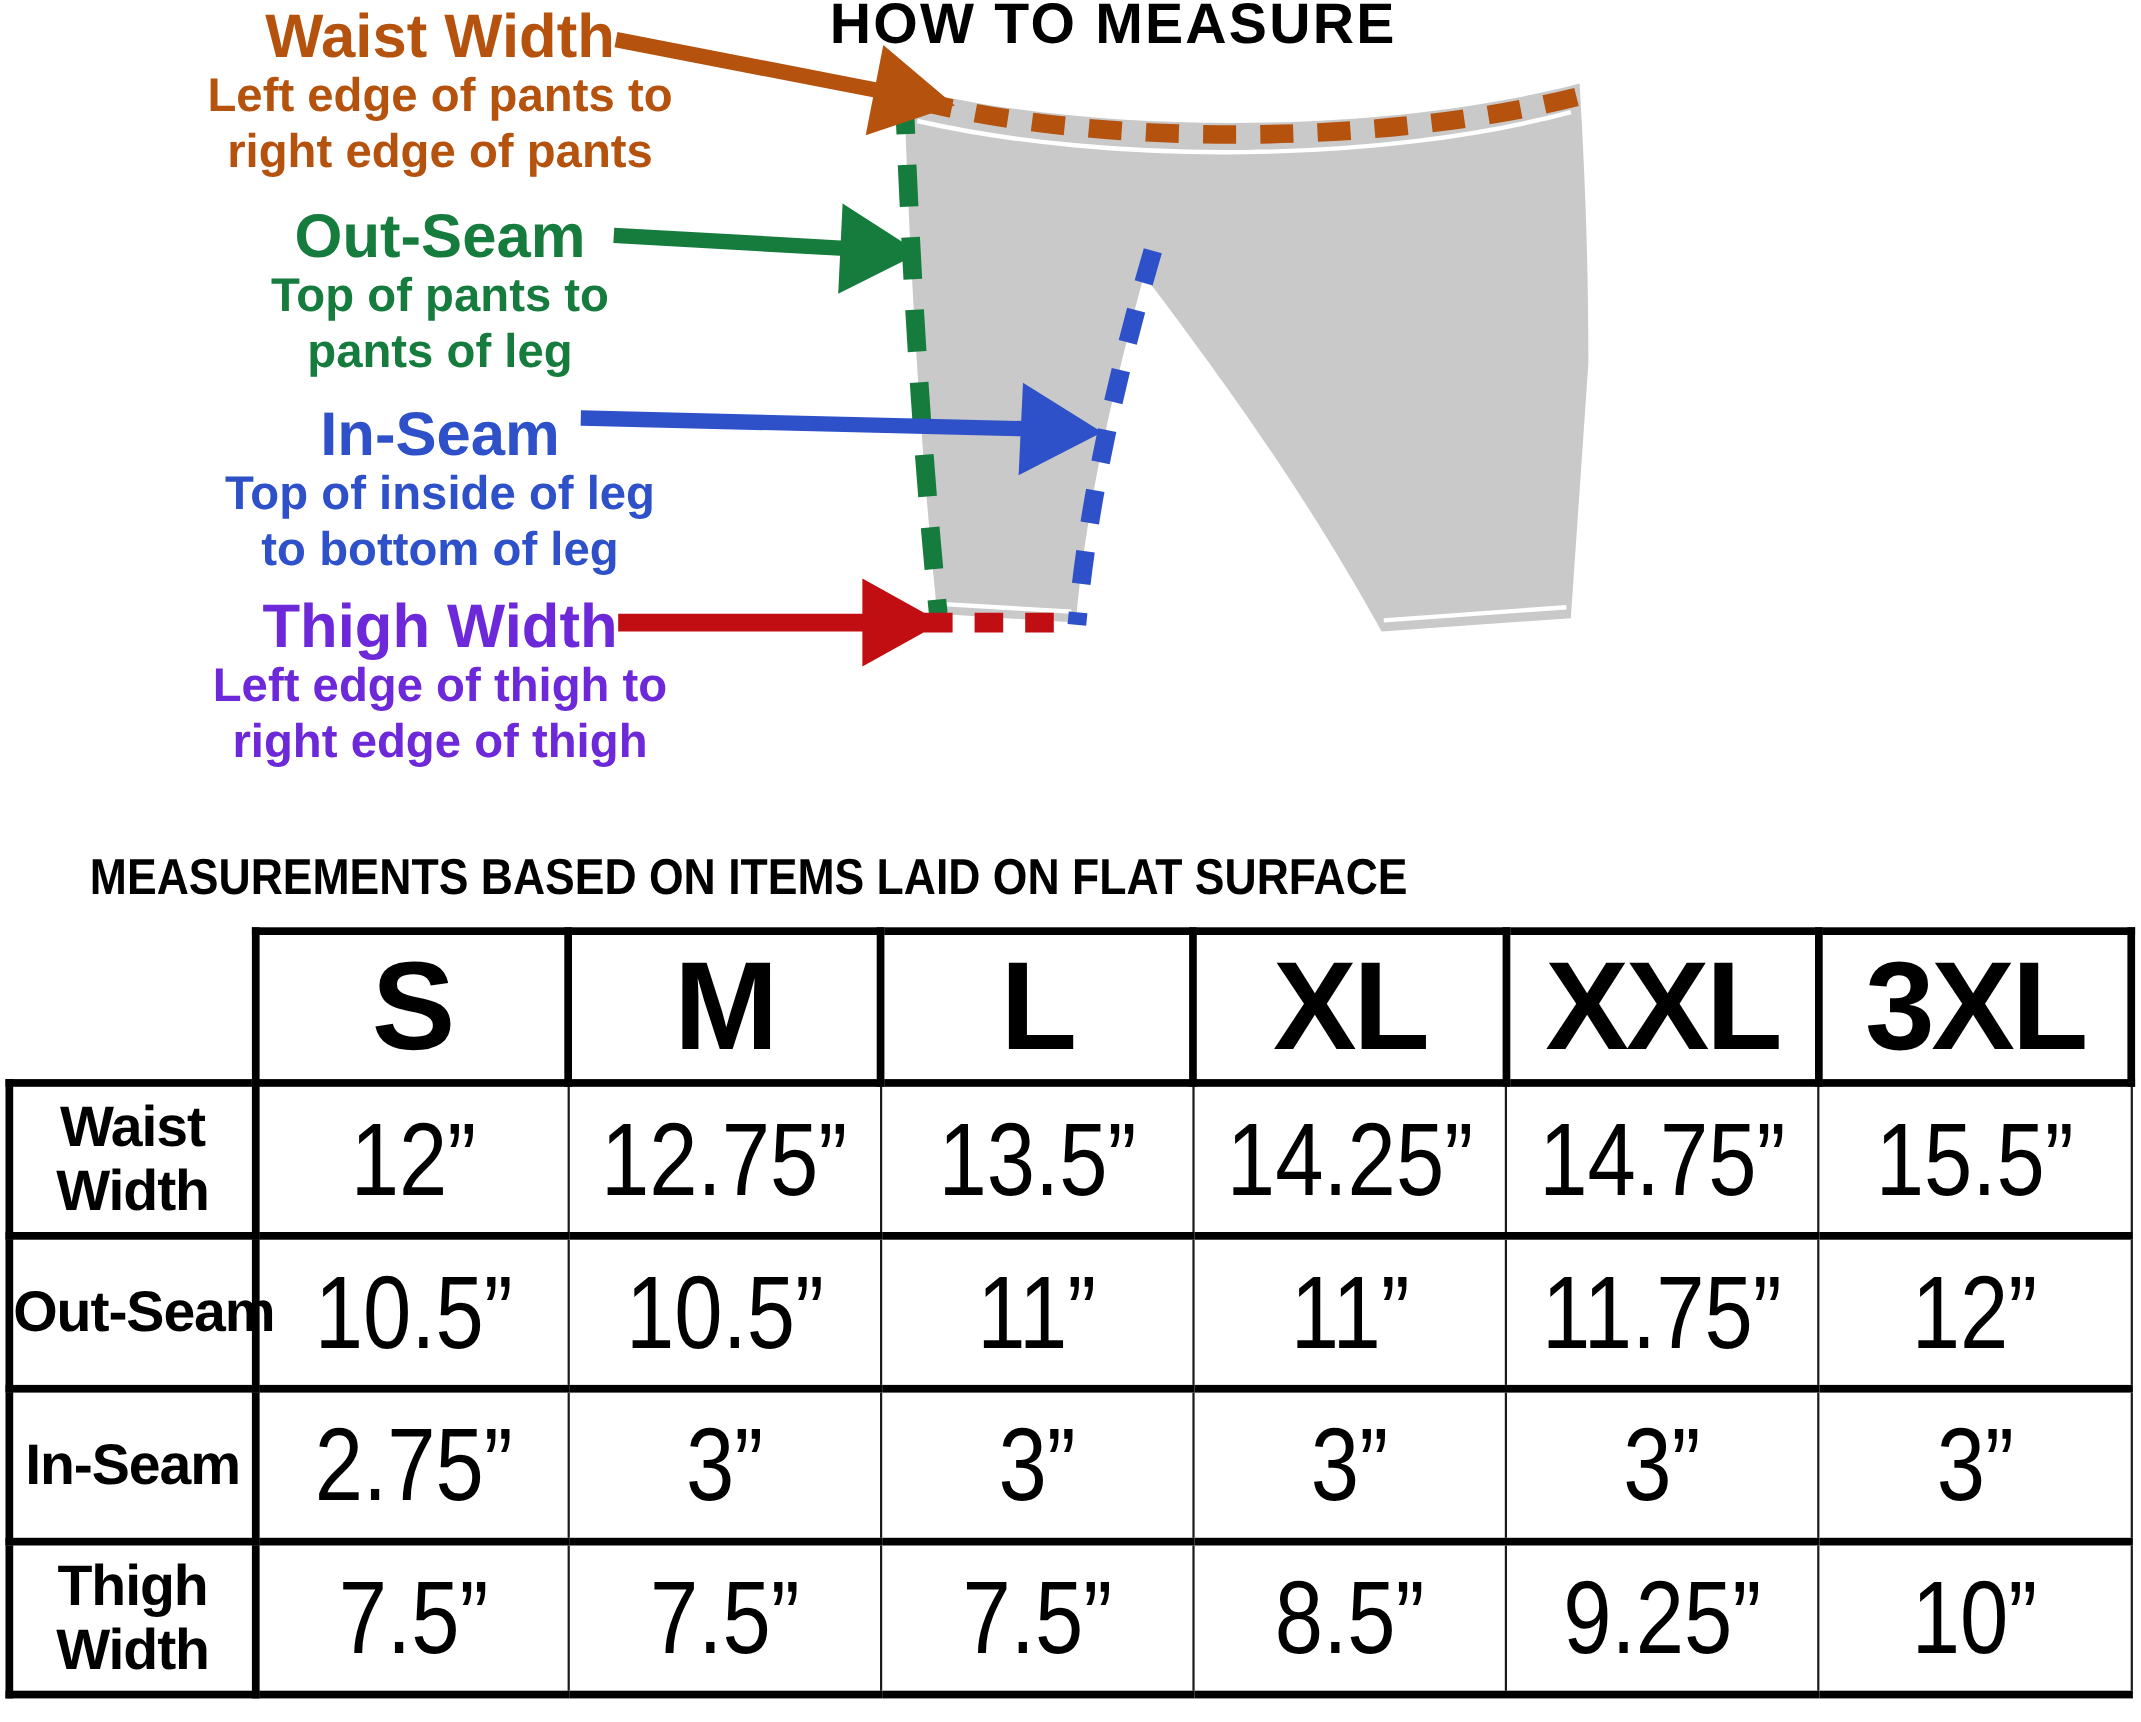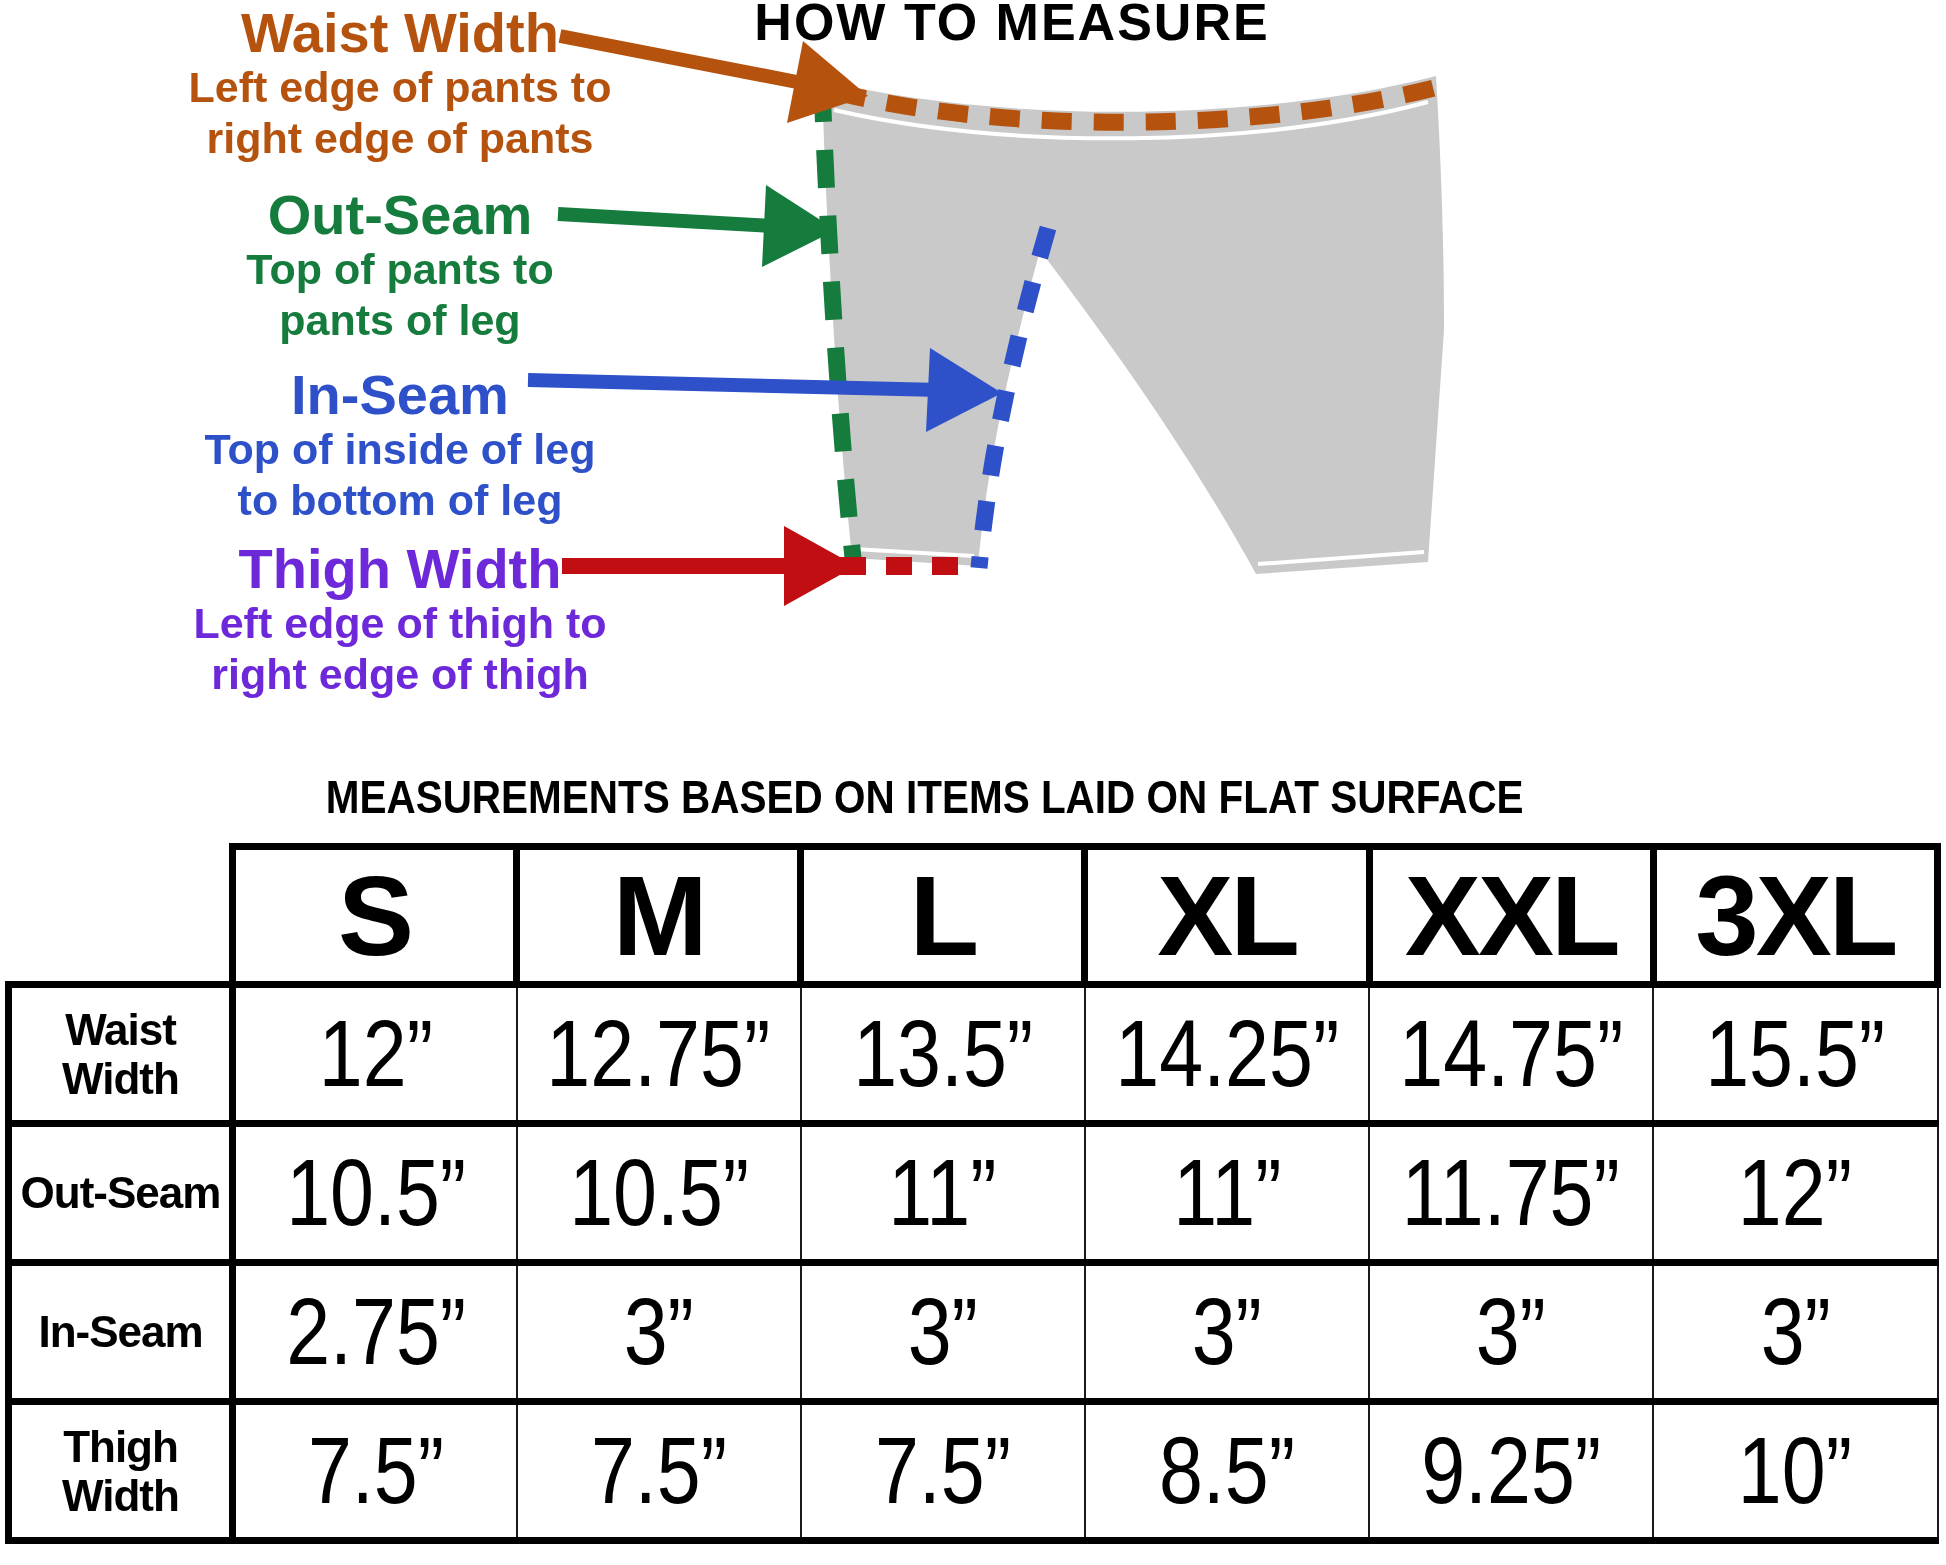--- a/index.html
+++ b/index.html
@@ -21,42 +21,42 @@
   .m-label .hd{display:block;font-size:56px;font-weight:bold;line-height:58px;}
   .m-label .sub{display:block;font-size:43px;font-weight:bold;line-height:51px;}
   .lbl-waist{top:4px;color:#b5520e;}
   .lbl-outseam{top:186px;color:#157c3d;}
   .lbl-inseam{top:366px;color:#2e51c9;}
   .lbl-thigh{top:540px;color:#6d28d9;}
 
   
   .table-title{
     position:absolute;left:0;top:770px;width:1850px;
-    text-align:center;color:#000;font-weight:bold;font-size:46px;
+    text-align:left;color:#000;font-weight:bold;font-size:46px;
     white-space:nowrap;
   }
   .table-title .cond{display:inline-block;transform:scaleX(0.88);}
   table.sizechart{
     position:absolute;left:5px;top:843px;width:1936px;
     border-collapse:collapse;table-layout:fixed;
     border:0;
   }
   .sizechart th,.sizechart td{
     text-align:center;vertical-align:middle;color:#000;background:#fff;
     padding:0;overflow:visible;white-space:nowrap;
   }
   .sizechart .corner{border:0;background:transparent;}
   .sizechart th.size{
     border:7px solid #000;
     font-size:114px;font-weight:bold;letter-spacing:-3px;
     height:130px;
   }
   .sizechart th.rowlabel{
     border:7px solid #000;
-    font-size:44px;font-weight:bold;line-height:1.12;letter-spacing:-1px;
+    font-size:52px;font-weight:bold;line-height:1.12;letter-spacing:-1px;
     height:132px;
   }
   .sizechart td.val{
     border:2px solid #1a1a1a;
     border-top:7px solid #000;border-bottom:7px solid #000;
     font-size:94px;font-weight:400;
   }
   .sizechart td.val .cond{display:inline-block;transform:scaleX(0.84);}
 </style>
 </head>

